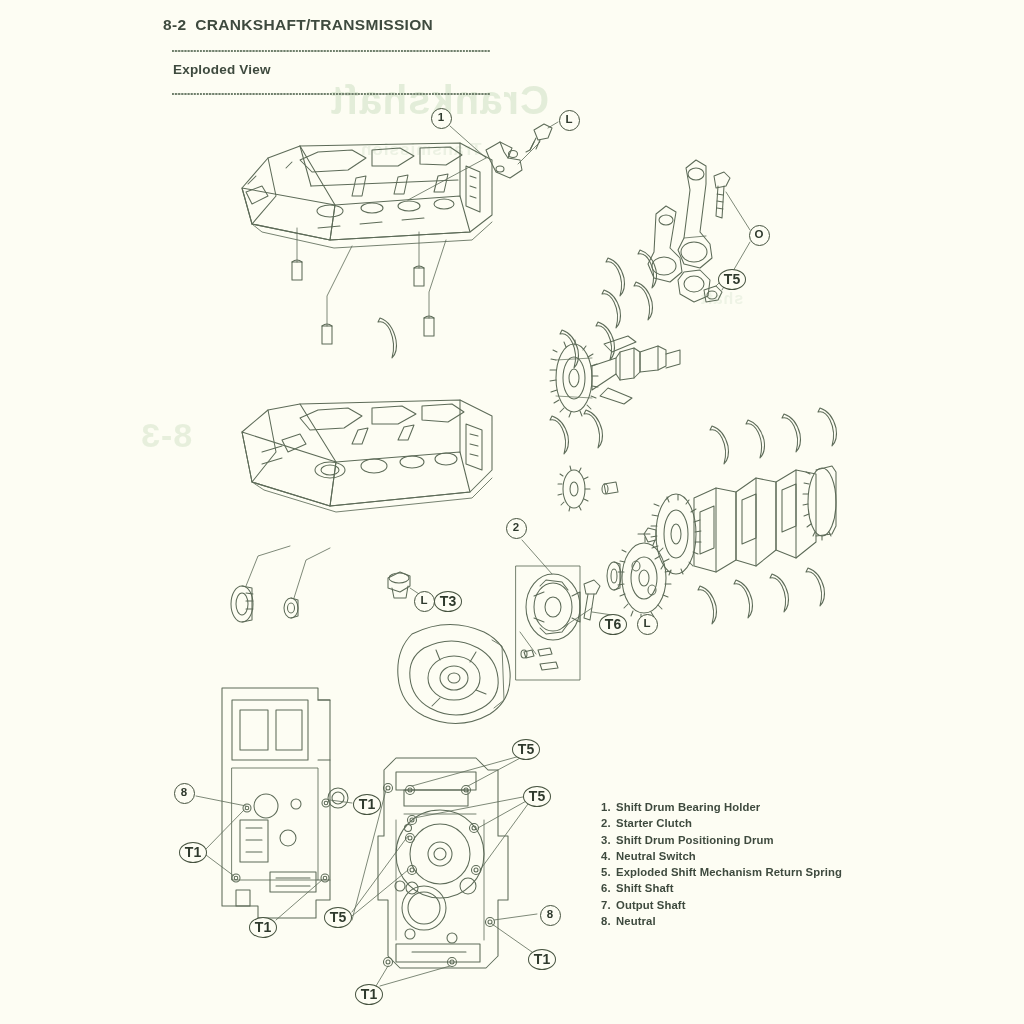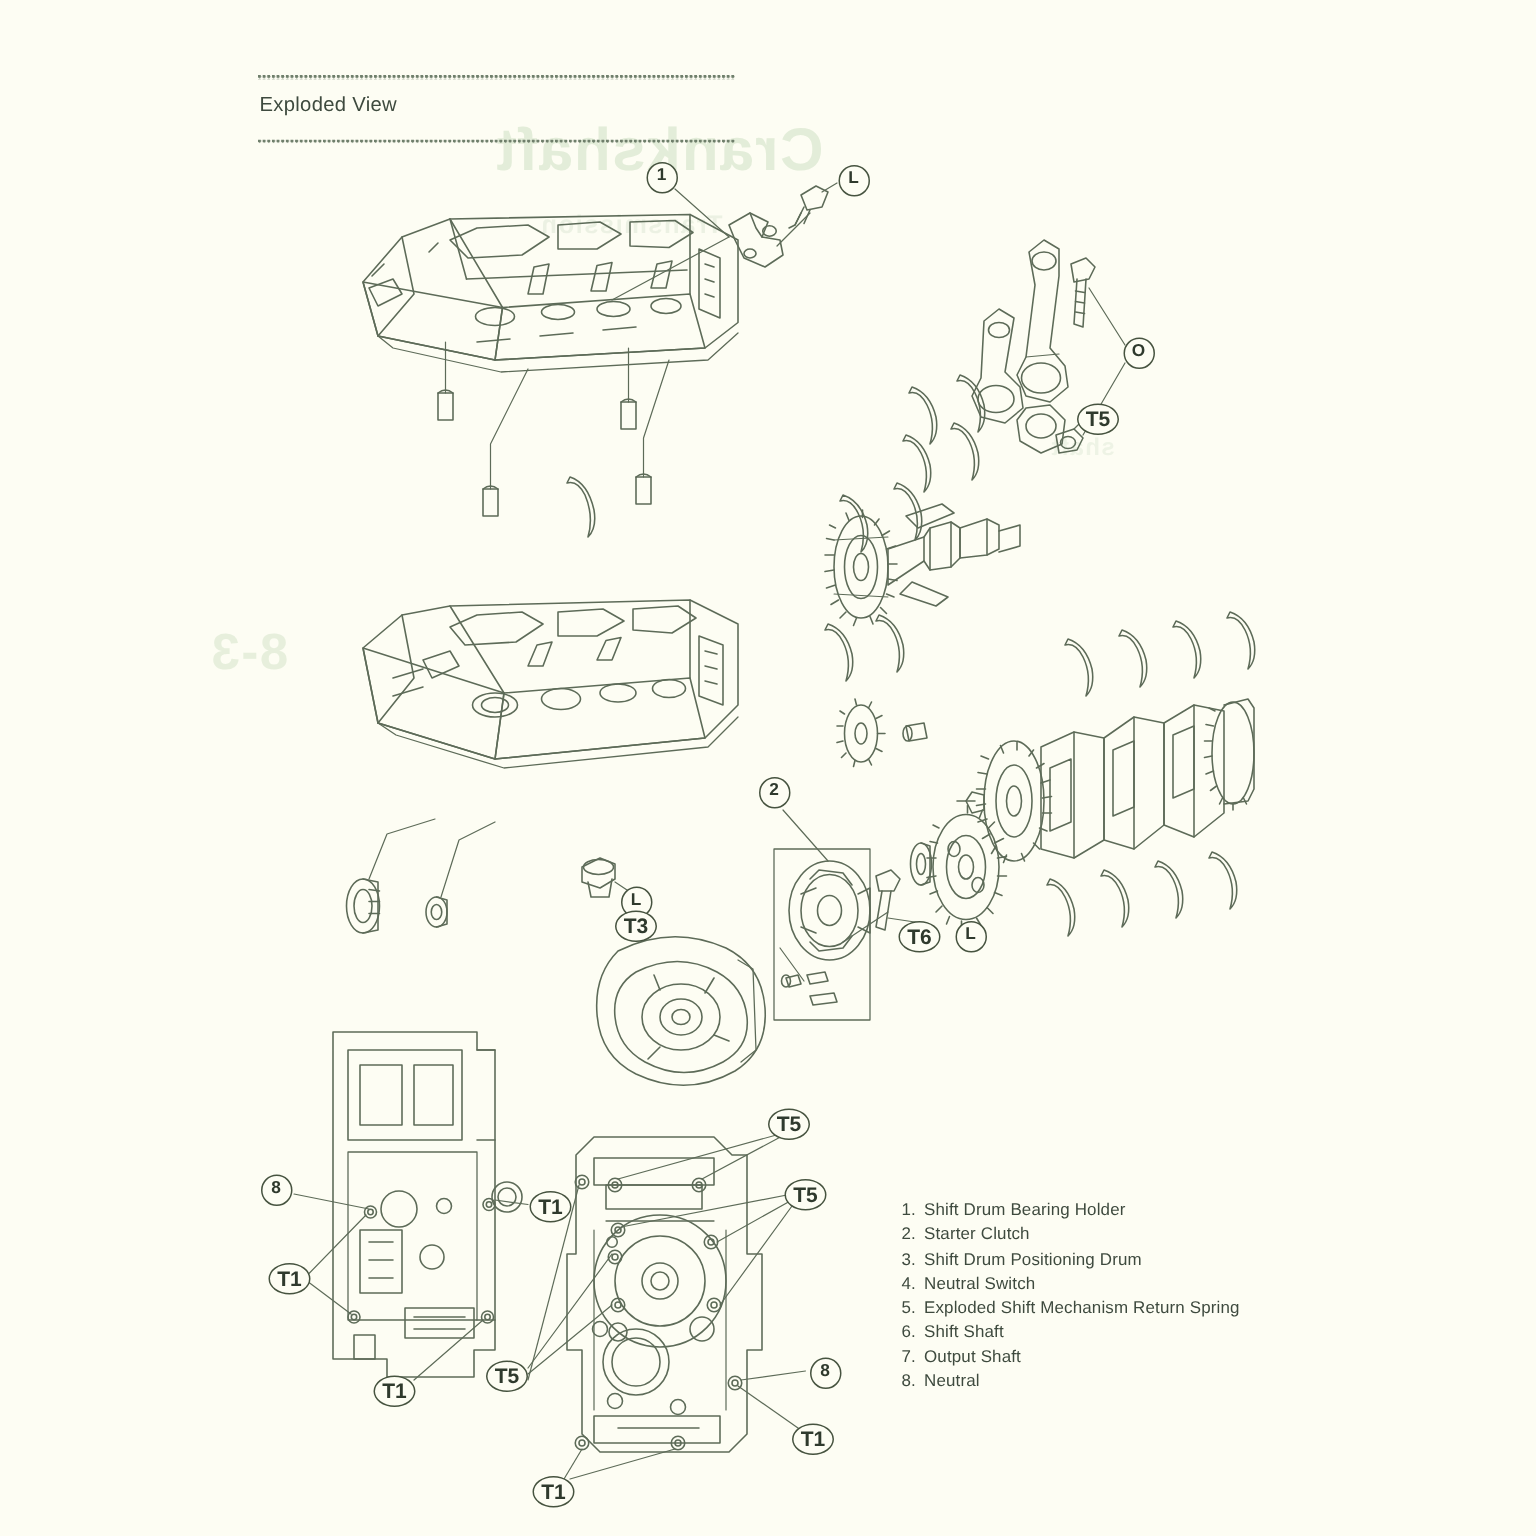--- a/index.html
+++ b/index.html
@@ -55,31 +55,31 @@
     background-repeat: repeat-x;
   }
   #rule-top    { top: 50px; }
   #rule-bottom { top: 93px; }
 
   #subhead {
     position: absolute;
     left: 173px;
     top: 62px;
     font-size: 13.5px;
-    font-weight: 400;
+    font-weight: 700;
     letter-spacing: .2px;
   }
 
   
   #legend {
     position: absolute;
     left: 601px;
     top: 799px;
     font-size: 11.3px;
-    font-weight: 400;
+    font-weight: 700;
     line-height: 16.3px;
     letter-spacing: .1px;
   }
   #legend .li { white-space: nowrap; }
   #legend .li .n { display: inline-block; width: 15px; }
 
   
   #art {
     position: absolute;
     left: 0; top: 0;
@@ -114,20 +114,23 @@
 </head>
 <body>
 
 <div id="page">
 
   <div class="bleed" id="bleed-title">Crankshaft</div>
   <div class="bleed" id="bleed-sub">Transmission</div>
   <div class="bleed" id="bleed-right">shaft</div>
   <div class="bleed" id="bleed-left">8-3</div>
 
+  <div id="header">
+    <span class="num">8-2</span><span>CRANKSHAFT/TRANSMISSION</span>
+  </div>
 
   <div class="rule" id="rule-top"></div>
   <div id="subhead">Exploded View</div>
   <div class="rule" id="rule-bottom"></div>
 
   <svg id="art" viewBox="0 0 1024 1024" xmlns="http://www.w3.org/2000/svg">
     <g fill="none" stroke="#5d6b58" stroke-width="1.05" stroke-linejoin="round" stroke-linecap="round">
 
       <g>
         <path d="M242,188 L268,158 L300,146 L460,143 L492,160 L492,215
@@ -531,21 +534,21 @@
 
   <div id="callout-layer">
       <div class="callout c" style="left: 430.5px; top: 107.5px;">1</div>
       <div class="callout c" style="left: 558.5px; top: 109.5px;">L</div>
       <div class="callout c" style="left: 748.5px; top: 224.5px;">O</div>
       <div class="callout e" style="left: 718px; top: 268.5px;">T5</div>
       <div class="callout c" style="left: 505.5px; top: 517.5px;">2</div>
       <div class="callout e" style="left: 599px; top: 613.5px; text-align: center;">T6</div>
       <div class="callout c" style="left: 636.5px; top: 613.5px;">L</div>
       <div class="callout c" style="left: 413.5px; top: 590.5px;">L</div>
-      <div class="callout e" style="left: 410px; top: 590.5px; margin-top: 16px;">T3</div>
+      <div class="callout e" style="left: 434px; top: 590.5px;">T3</div>
       <div class="callout c" style="left: 173.5px; top: 782.5px;">8</div>
       <div class="callout e" style="left: 179px; top: 841.5px;">T1</div>
       <div class="callout e" style="left: 249px; top: 916.5px;">T1</div>
       <div class="callout e" style="left: 353px; top: 793.5px;">T1</div>
       <div class="callout e" style="left: 512px; top: 738.5px;">T5</div>
       <div class="callout e" style="left: 523px; top: 785.5px;">T5</div>
       <div class="callout e" style="left: 324px; top: 906.5px;">T5</div>
       <div class="callout c" style="left: 539.5px; top: 904.5px;">8</div>
       <div class="callout e" style="left: 528px; top: 948.5px;">T1</div>
       <div class="callout e" style="left: 355px; top: 983.5px;">T1</div>

